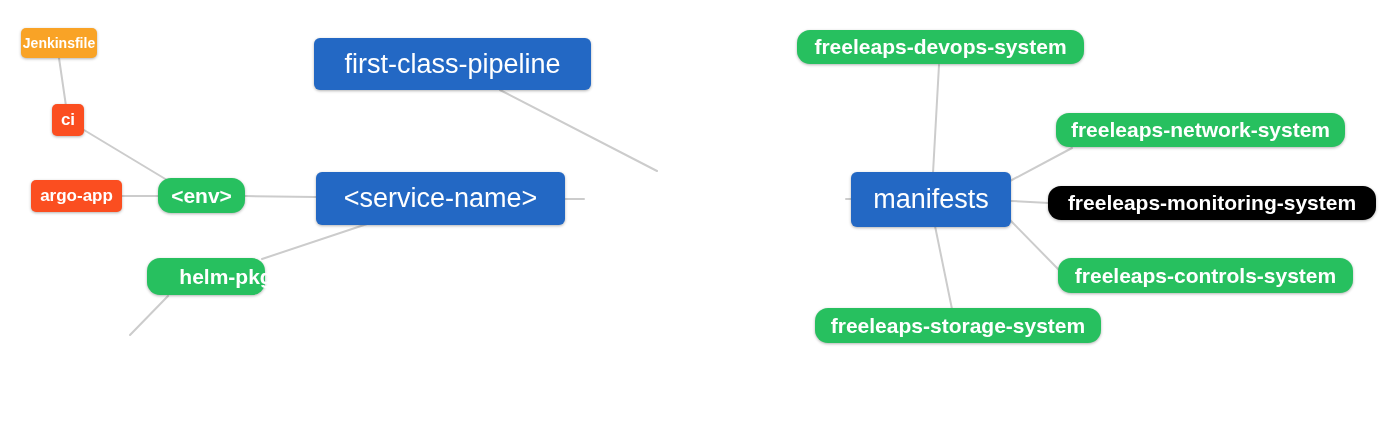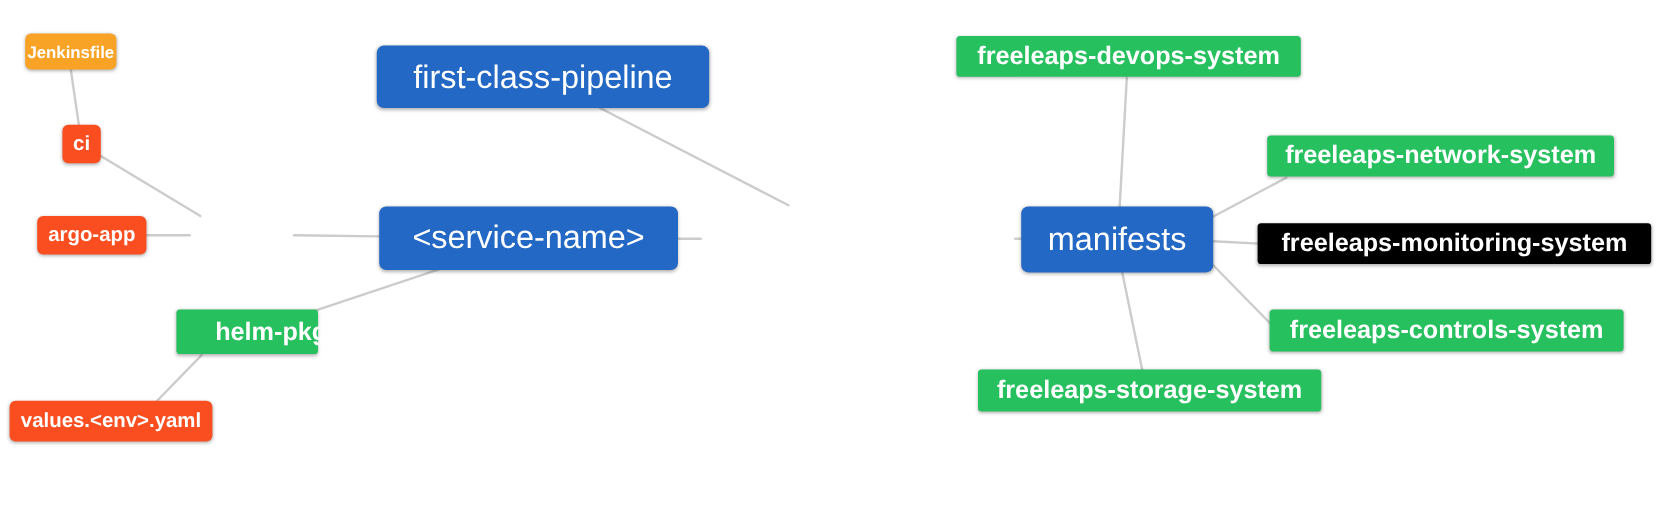--- a/index.html
+++ b/index.html
@@ -31,21 +31,21 @@
     color: #ffffff;
     border-radius: 6px;
     box-shadow: 0 1px 3px rgba(0,0,0,0.30);
     white-space: nowrap;
     cursor: pointer;
     user-select: none;
   }
   .node .lbl { display: block; padding: 0 6px; }
   .lvl0 { font-size: 36px; font-weight: 400; border-radius: 7px; }
   .lvl1 { font-size: 27px; font-weight: 400; }
-  .lvl2 { font-size: 21px; font-weight: 700; border-radius: 3px; }
+  .lvl2 { font-size: 21px; font-weight: 700; border-radius: 13px; }
   .lvl3 { font-size: 17px; font-weight: 700; border-radius: 5px; }
   .lvl4 { font-size: 14px; font-weight: 700; border-radius: 5px; }
 </style>
 </head>
 <body>
 
 <div class="canvas">
 
   <svg class="edges" width="1390" height="421" viewBox="0 0 1390 421">
     <line x1="59" y1="58" x2="66" y2="106"></line>
@@ -70,40 +70,40 @@
   </div>
 
   <div class="node lvl1" style="left: 316px; top: 172px; width: 249px; height: 53px; background-color: rgb(35, 104, 196);">
     <span class="lbl">&lt;service-name&gt;</span>
   </div>
 
   <div class="node lvl1" style="left: 851px; top: 172px; width: 160px; height: 55px; background-color: rgb(35, 104, 196);">
     <span class="lbl">manifests</span>
   </div>
 
+  <div class="node lvl2" style="left: 158px; top: 178px; width: 87px; height: 35px; background-color: rgb(39, 192, 95);">
+    <span class="lbl">&lt;env&gt;</span>
+  </div>
 
   <div class="node lvl2" style="left: 147px; top: 258px; width: 118px; height: 37px; background-color: rgb(39, 192, 95); padding-left: 40px;">
     <span class="lbl">helm-pkg</span>
   </div>
 
   <div class="node lvl3" style="left: 52px; top: 104px; width: 32px; height: 32px; background-color: rgb(251, 78, 32);">
     <span class="lbl">ci</span>
   </div>
 
   <div class="node lvl3" style="left: 31px; top: 180px; width: 91px; height: 32px; background-color: rgb(251, 78, 32);">
     <span class="lbl">argo-app</span>
   </div>
 
   <div class="node lvl4" style="left: 21px; top: 28px; width: 76px; height: 30px; background-color: rgb(249, 163, 38);">
     <span class="lbl">Jenkinsfile</span>
   </div>
 
-  <div class="node lvl3" style="left: 8px; top: 334px; width: 169px; height: 34px; background-color: rgb(251, 78, 32);">
-    <span class="lbl">values.&lt;env&gt;.yaml</span>
-  </div>
 
   <div class="node lvl2" style="left: 797px; top: 30px; width: 287px; height: 34px; background-color: rgb(39, 192, 95);">
     <span class="lbl">freeleaps-devops-system</span>
   </div>
 
   <div class="node lvl2" style="left: 1056px; top: 113px; width: 289px; height: 34px; background-color: rgb(39, 192, 95);">
     <span class="lbl">freeleaps-network-system</span>
   </div>
 
   <div class="node lvl2" style="left: 1048px; top: 186px; width: 328px; height: 34px; background-color: #000000;">

